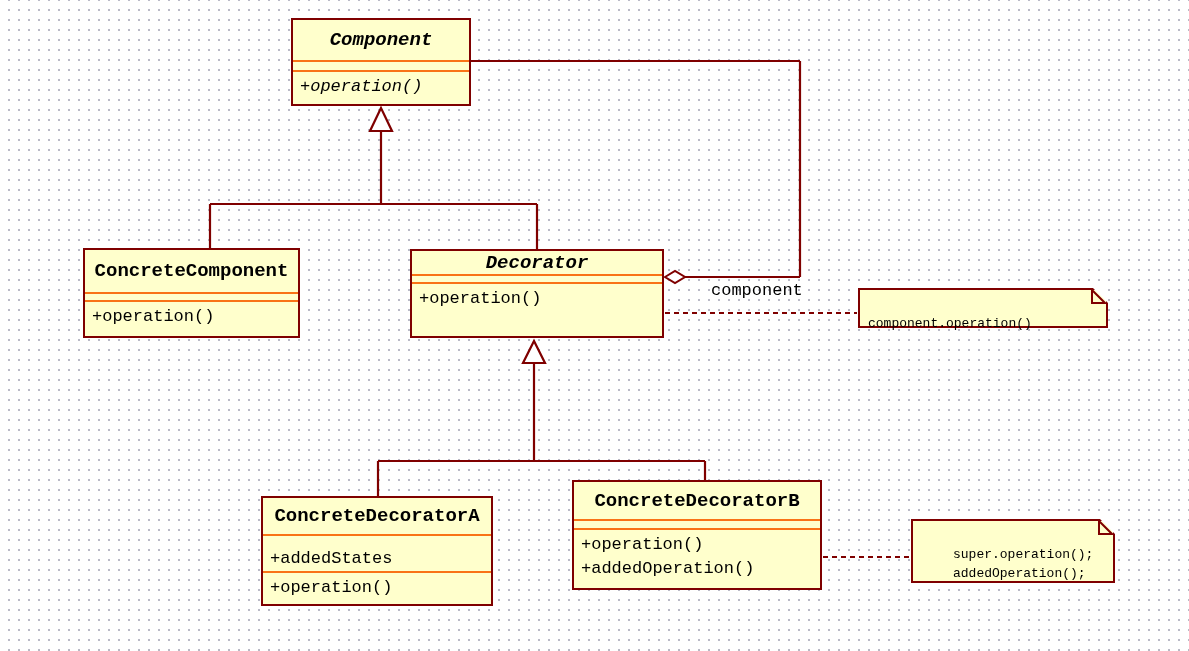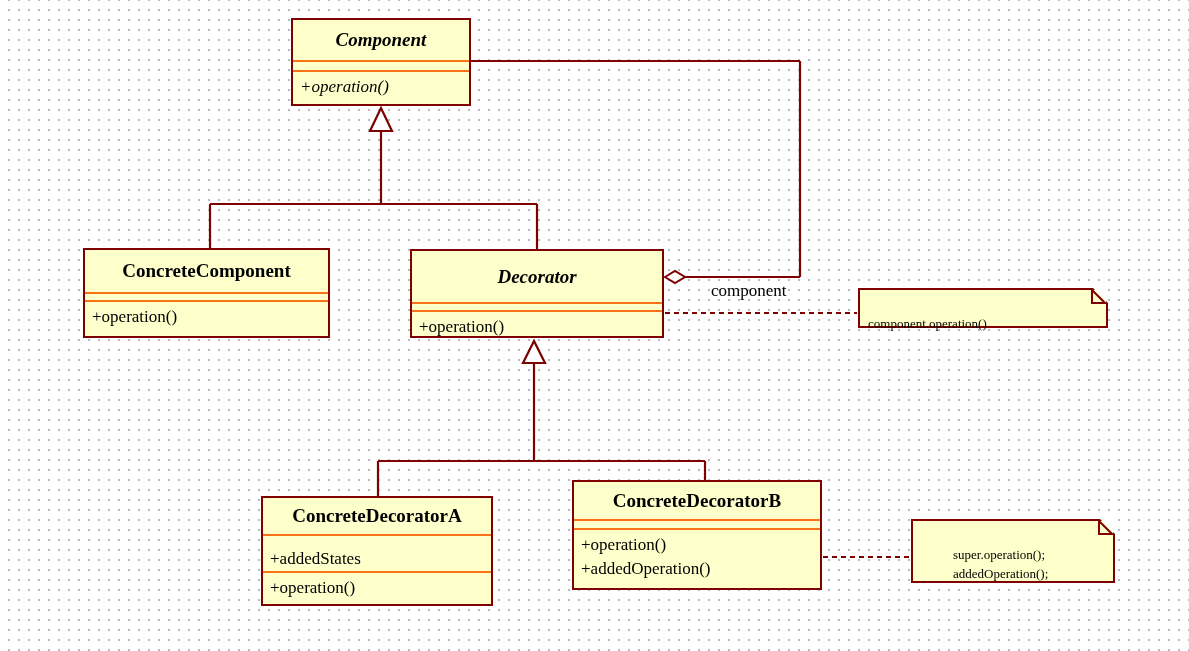--- a/index.html
+++ b/index.html
@@ -9,21 +9,21 @@
   }
   #canvas {
     position: relative;
     width: 1189px;
     height: 651px;
     background-color: #ffffff;
     background-image: radial-gradient(#b9b9c6 0.9px, transparent 1px);
     background-size: 10px 10px;
     background-position: 4px 5px;
     overflow: hidden;
-    font-family: Liberation Serif, serif;
+    font-family: Liberation Mono, monospace;
   }
   .uml-class {
     position: absolute;
     box-sizing: border-box;
     background: #ffffcc;
     border: 2px solid #7f0000;
     display: flex;
     flex-direction: column;
   }
   .compartment {
@@ -141,28 +141,28 @@
       <path d="M 823 557 L 910 557" stroke-dasharray="5,4" stroke-width="2"></path>
     </g>
   </svg>
 
   <div class="uml-class" style="left:291px; top:18px; width:180px; height:88px;">
     <div class="compartment c-title abstract" style="height:40px;">Component</div>
     <div class="compartment c-spacer" style="height:10px;"></div>
     <div class="compartment c-body italic" style="flex:1;">+operation()</div>
   </div>
 
-  <div class="uml-class" style="left:83px; top:248px; width:247px; height:90px;">
+  <div class="uml-class" style="left:83px; top:248px; width:217px; height:90px;">
     <div class="compartment c-title" style="height:42px;">ConcreteComponent</div>
     <div class="compartment c-spacer" style="height:8px;"></div>
     <div class="compartment c-body" style="flex:1;">+operation()</div>
   </div>
 
   <div class="uml-class" style="left:410px; top:249px; width:254px; height:89px;">
-    <div class="compartment c-title abstract" style="height:51px;">Decorator</div>
+    <div class="compartment c-title abstract" style="height:23px;">Decorator</div>
     <div class="compartment c-spacer" style="height:8px;"></div>
     <div class="compartment c-body" style="flex:1;">+operation()</div>
   </div>
 
   <div class="uml-class" style="left:261px; top:496px; width:232px; height:110px;">
     <div class="compartment c-title" style="height:36px;">ConcreteDecoratorA</div>
     <div class="compartment c-body" style="height:37px; padding-top:12px; display:flex; align-items:center;">+addedStates</div>
     <div class="compartment c-body" style="flex:1; padding-top:0; display:flex; align-items:center;">+operation()</div>
   </div>
 

